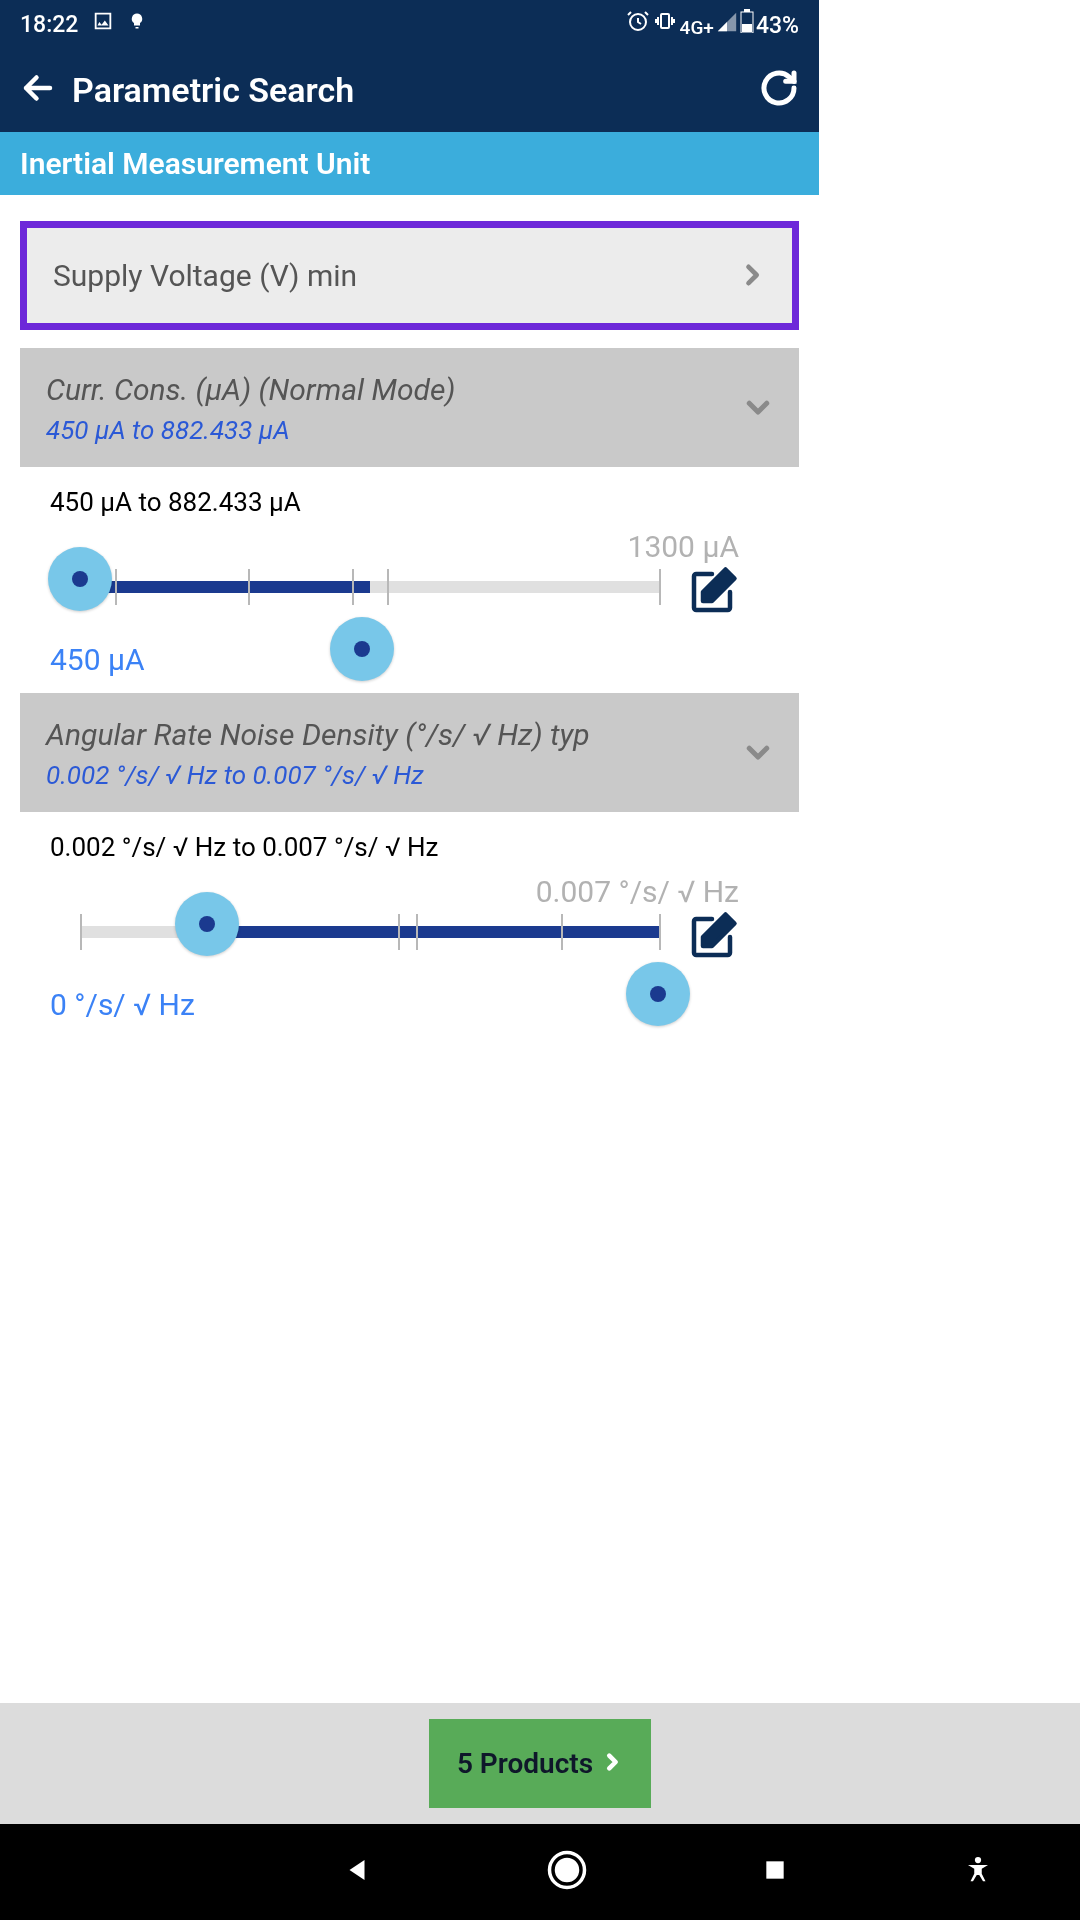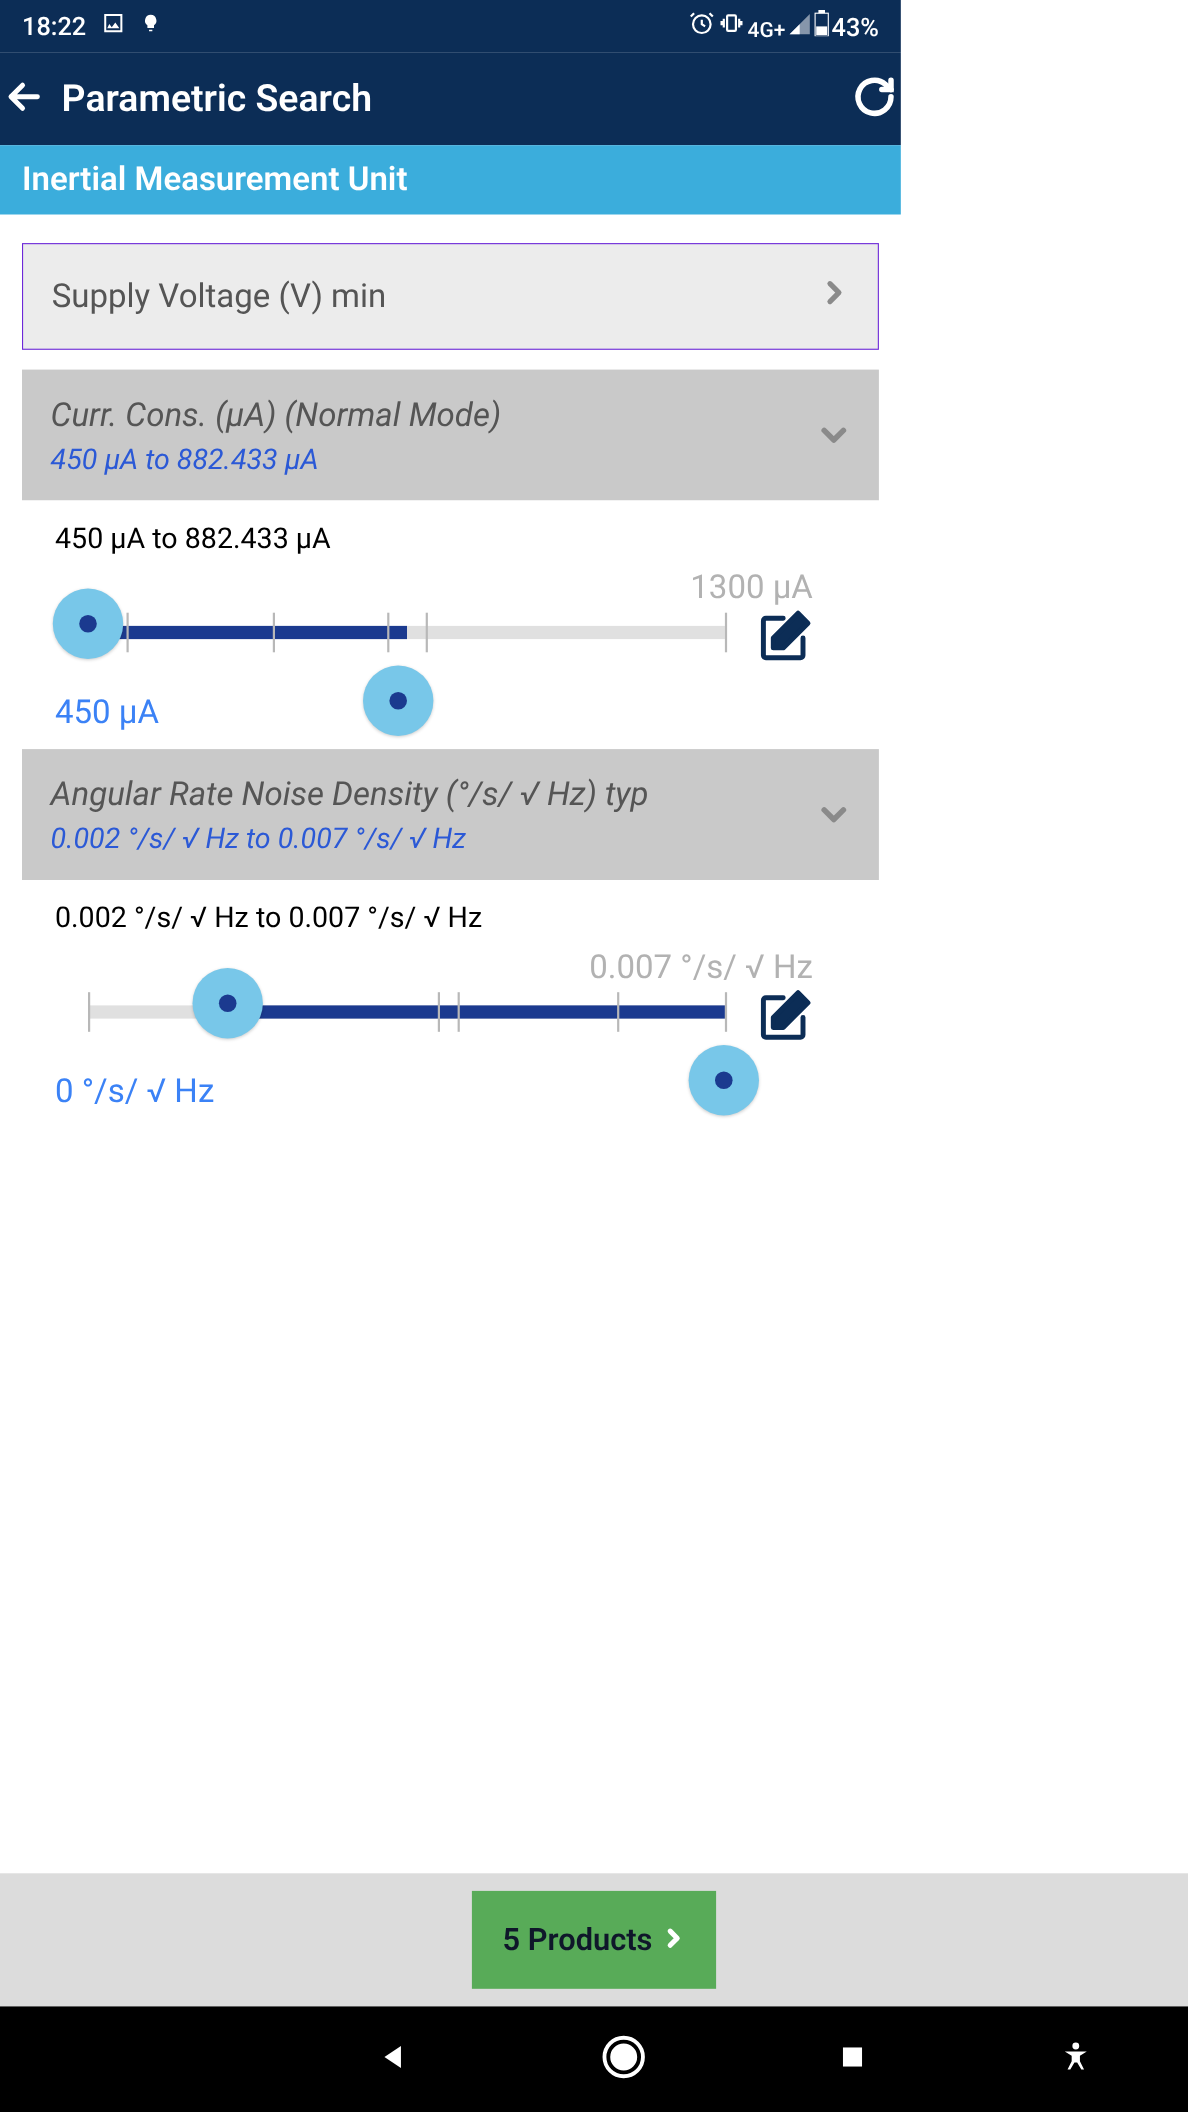--- a/index.html
+++ b/index.html
@@ -20,44 +20,44 @@
   .status-left, .status-right { display: flex; align-items: flex-end; gap: 14px; }
   .status-right { gap: 2px; }
 
   
   .app-bar {
     background: #0c2d56;
     color: #fff;
     height: 84px;
     display: flex;
     align-items: center;
-    padding: 0 4px;
+    padding: 0 20px;
   }
   .app-bar .back { margin-right: 16px; }
   .app-bar .title { font-size: 34px; font-weight: 600; flex: 1; }
   .app-bar .refresh { }
 
   
   .sub-header {
     background: #3baddc;
     color: #fff;
     font-size: 30px;
     font-weight: 600;
     padding: 14px 20px;
   }
 
   .content { background: #fff; padding: 0 0; }
 
   
   .filter {
     margin: 26px 20px 0 20px;
-    border: 1px solid #6d28d9;
+    border: 7px solid #6d28d9;
     background: #ececec;
     display: flex;
-    align-items: flex-start;
+    align-items: flex-end;
     padding: 32px 26px;
     position: relative;
   }
   .filter.compact { padding: 30px 26px; }
   .filter-label { color: #555; font-size: 30px; flex: 1; }
   .chev { color: #888; }
 
   
   .exp-header {
     margin: 18px 20px 0 20px;

